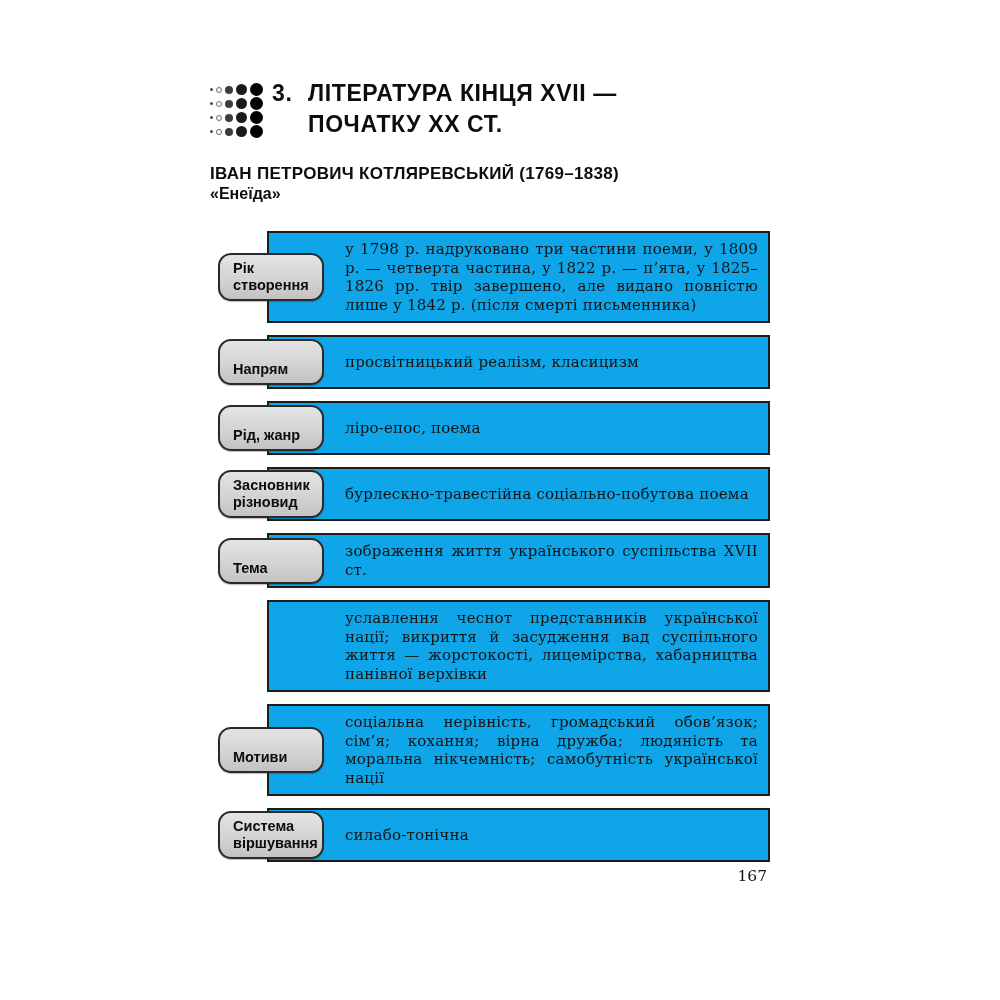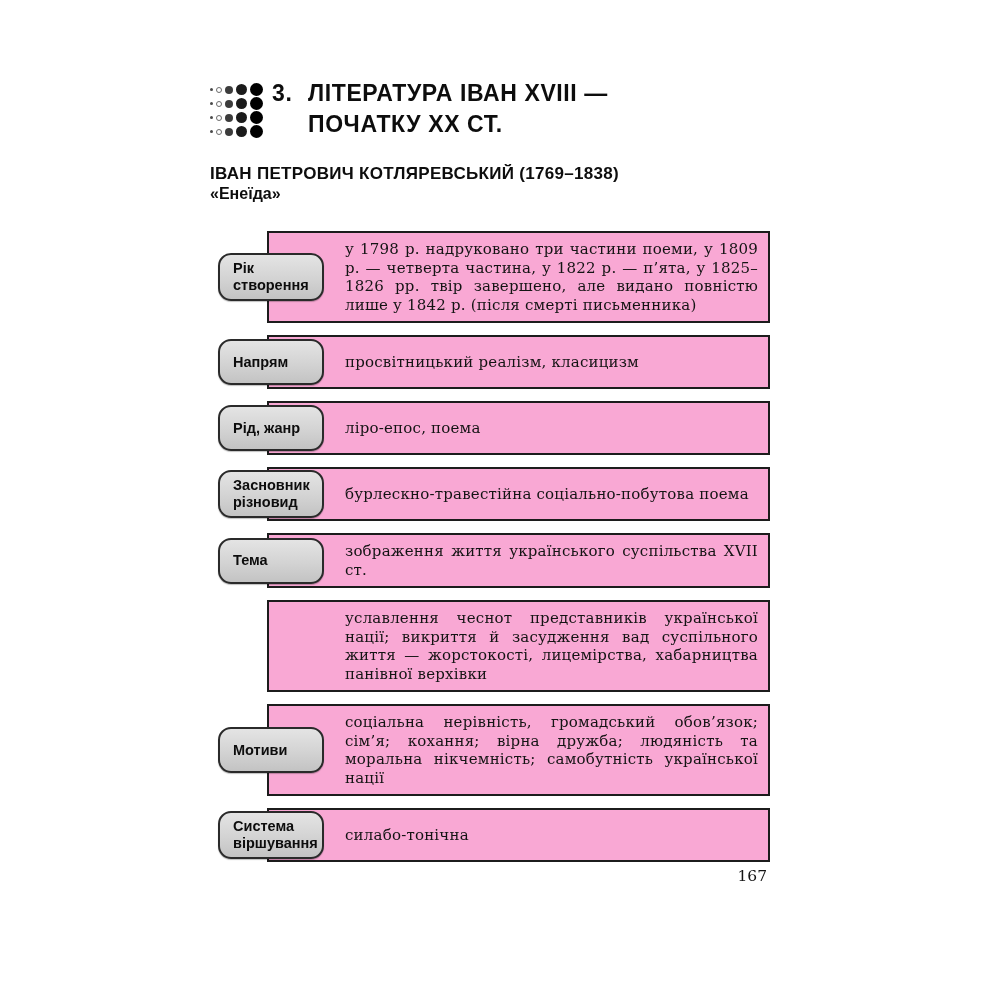--- a/index.html
+++ b/index.html
@@ -73,21 +73,21 @@
 
   
   .row { position: relative; margin-bottom: 12px; }
   .content-box {
     margin-left: 57px;
     border: 2px solid #1c1c1c;
     min-height: 54px;
     display: flex;
     align-items: center;
     padding: 7px 10px 7px 76px;
-    background: #f9a8d4;
+    background: #0ea5e9;
   }
   .content-box p {
     font-family: "DejaVu Serif", serif;
     font-size: 15px;
     line-height: 18.5px;
     letter-spacing: 0.2px;
     text-align: justify;
     color: #141414;
     width: 100%;
   }
@@ -95,21 +95,21 @@
     position: absolute;
     left: 8px;
     top: 50%;
     transform: translateY(-50%);
     width: 106px;
     min-height: 46px;
     border: 2px solid #2a2a2a;
     border-radius: 13px;
     background: linear-gradient(180deg, #e4e4e4 0%, #d3d3d3 55%, #c3c3c3 100%);
     display: flex;
-    align-items: center;
+    align-items: flex-end;
     padding: 5px 6px 5px 13px;
     z-index: 2;
     box-shadow: 0 1px 1px rgba(0,0,0,0.25);
   }
   .label-box span {
     font-size: 14.5px;
     font-weight: bold;
     line-height: 17px;
     color: #0d0d0d;
   }
@@ -157,21 +157,21 @@
             <span class="dot d1"></span>
             <span class="dot d2"></span>
             <span class="dot d3"></span>
             <span class="dot d4"></span>
             <span class="dot d5"></span>
           </div>
       </div>
       <h1 class="chapter-title">
         <span class="chapter-num">3.</span>
         <span class="chapter-lines">
-          <span>ЛІТЕРАТУРА ІВАН XVIII —</span><br>
+          <span>ЛІТЕРАТУРА КІНЦЯ XVII —</span><br>
           <span>ПОЧАТКУ XX СТ.</span>
         </span>
       </h1>
     </div>
 
     <h2 class="author-heading">ІВАН ПЕТРОВИЧ КОТЛЯРЕВСЬКИЙ (1769–1838)</h2>
 
 
     <h3 class="work-title">«Енеїда»</h3>
 

